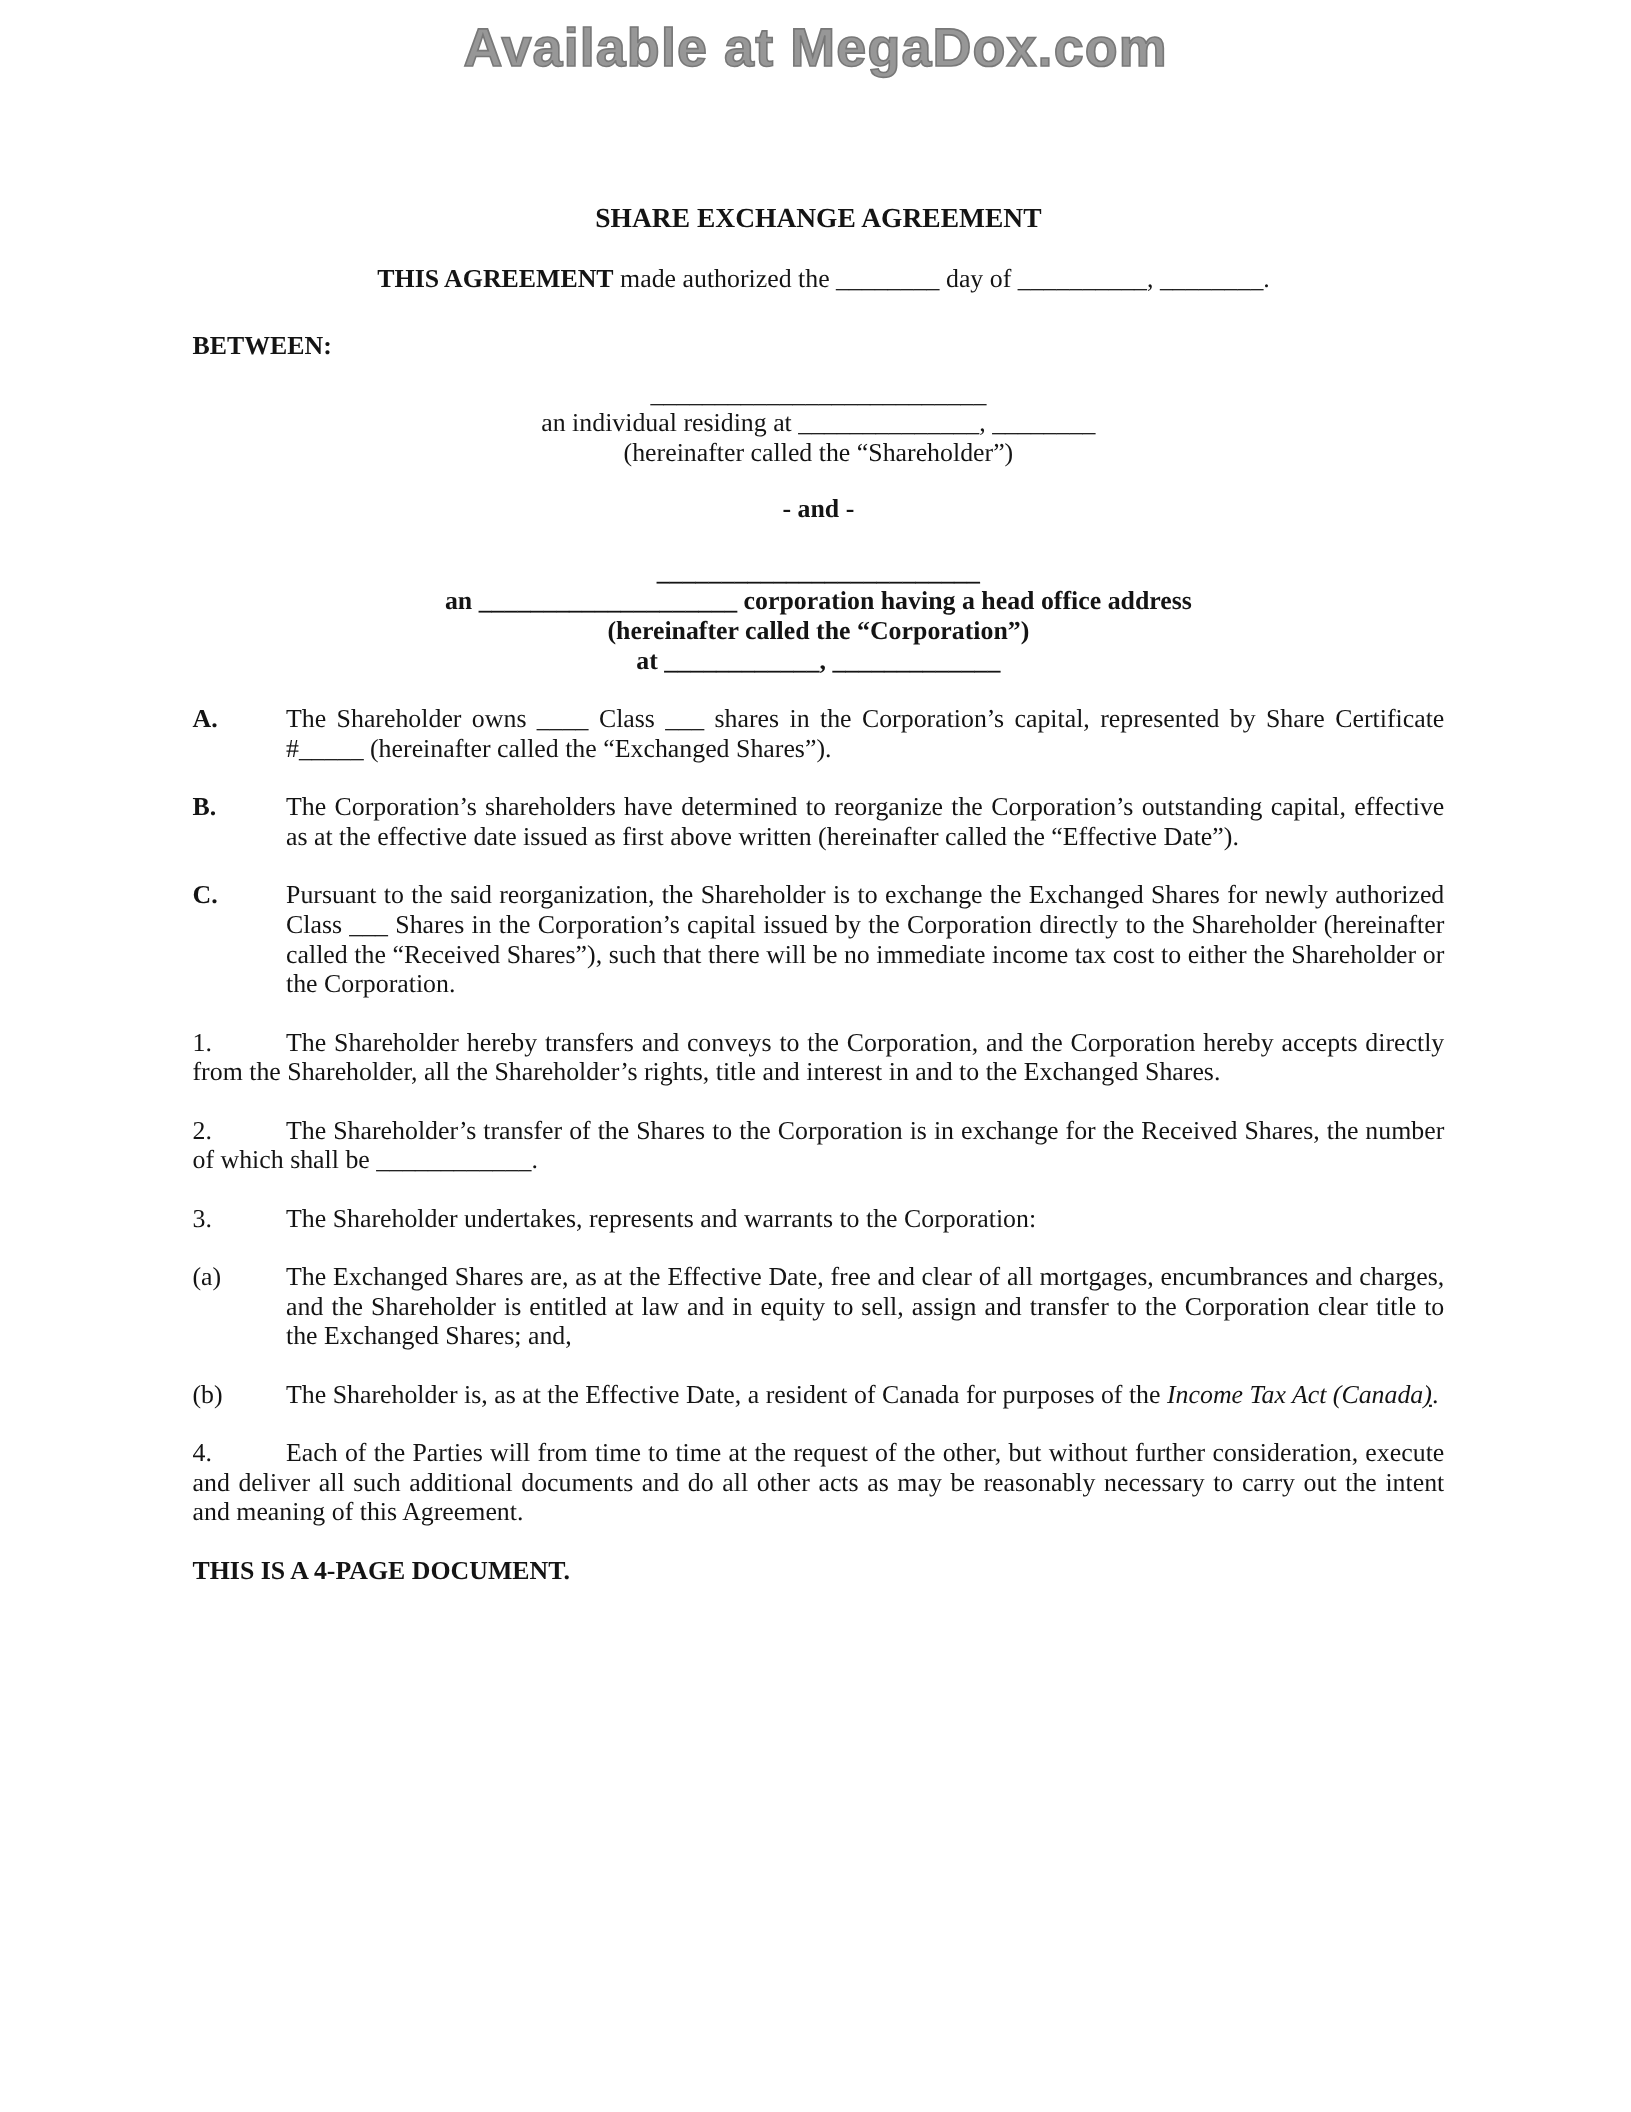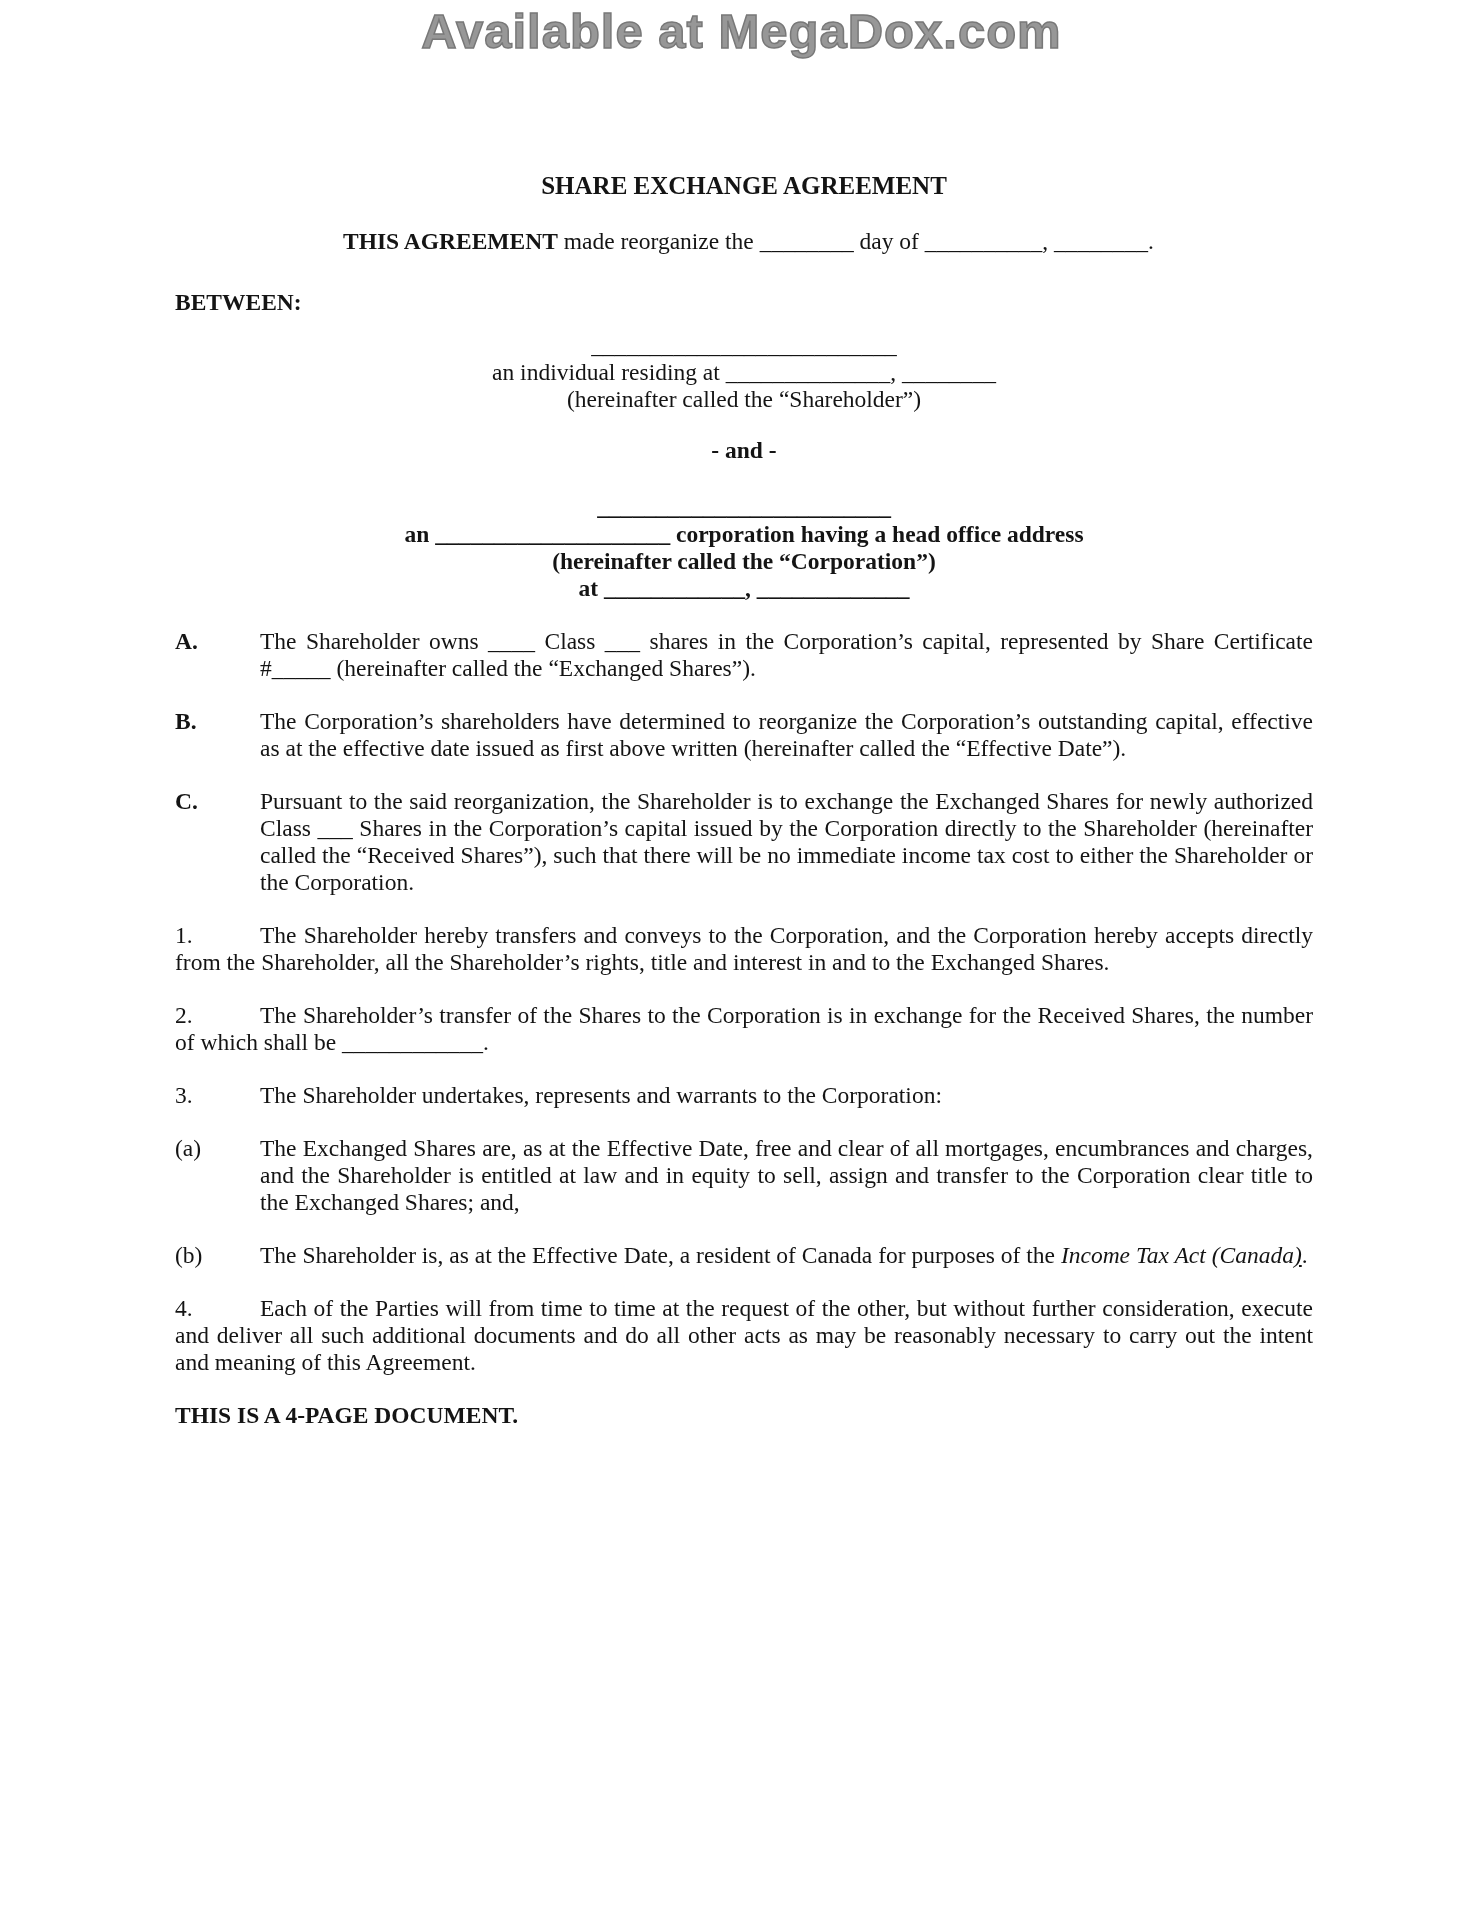--- a/index.html
+++ b/index.html
@@ -5,21 +5,21 @@
   html,body { margin:0; padding:0; background:#ffffff; }
   .page {
     position:relative;
     width:1483px; height:1920px;
     background:#ffffff;
     overflow:hidden;
     font-family:"Liberation Serif", serif;
     color:#141414;
   }
   .watermark {
-    padding-top:3px;
+    padding-top:16px;
     text-align:center;
     font-family:"Liberation Sans", sans-serif;
     font-weight:bold;
     font-size:49px;
     letter-spacing:1px;
     color:#979797;
     -webkit-text-stroke:1.5px #787878;
   }
   .doc {
     margin:0 170px 0 175px; 
@@ -55,21 +55,21 @@
 <body>
 
 <div class="page">
 
   <div class="watermark">Available at MegaDox.com</div>
 
   <div class="doc">
 
     <h1 class="title">SHARE EXCHANGE AGREEMENT</h1>
 
-    <p class="intro justify"><span class="b">THIS AGREEMENT</span><span> made reorganize the ________ day of __________, ________.</span></p>
+    <p class="intro justify"><span class="b">THIS AGREEMENT</span><span> made authorized the ________ day of __________, ________.</span></p>
 
     <p class="label-line">BETWEEN:</p>
 
     <div class="party">
       <p>__________________________</p>
       <p>an individual residing at ______________, ________</p>
       <p>(hereinafter called the “Shareholder”)</p>
     </div>
 
     <p class="and-sep">- and -</p>

